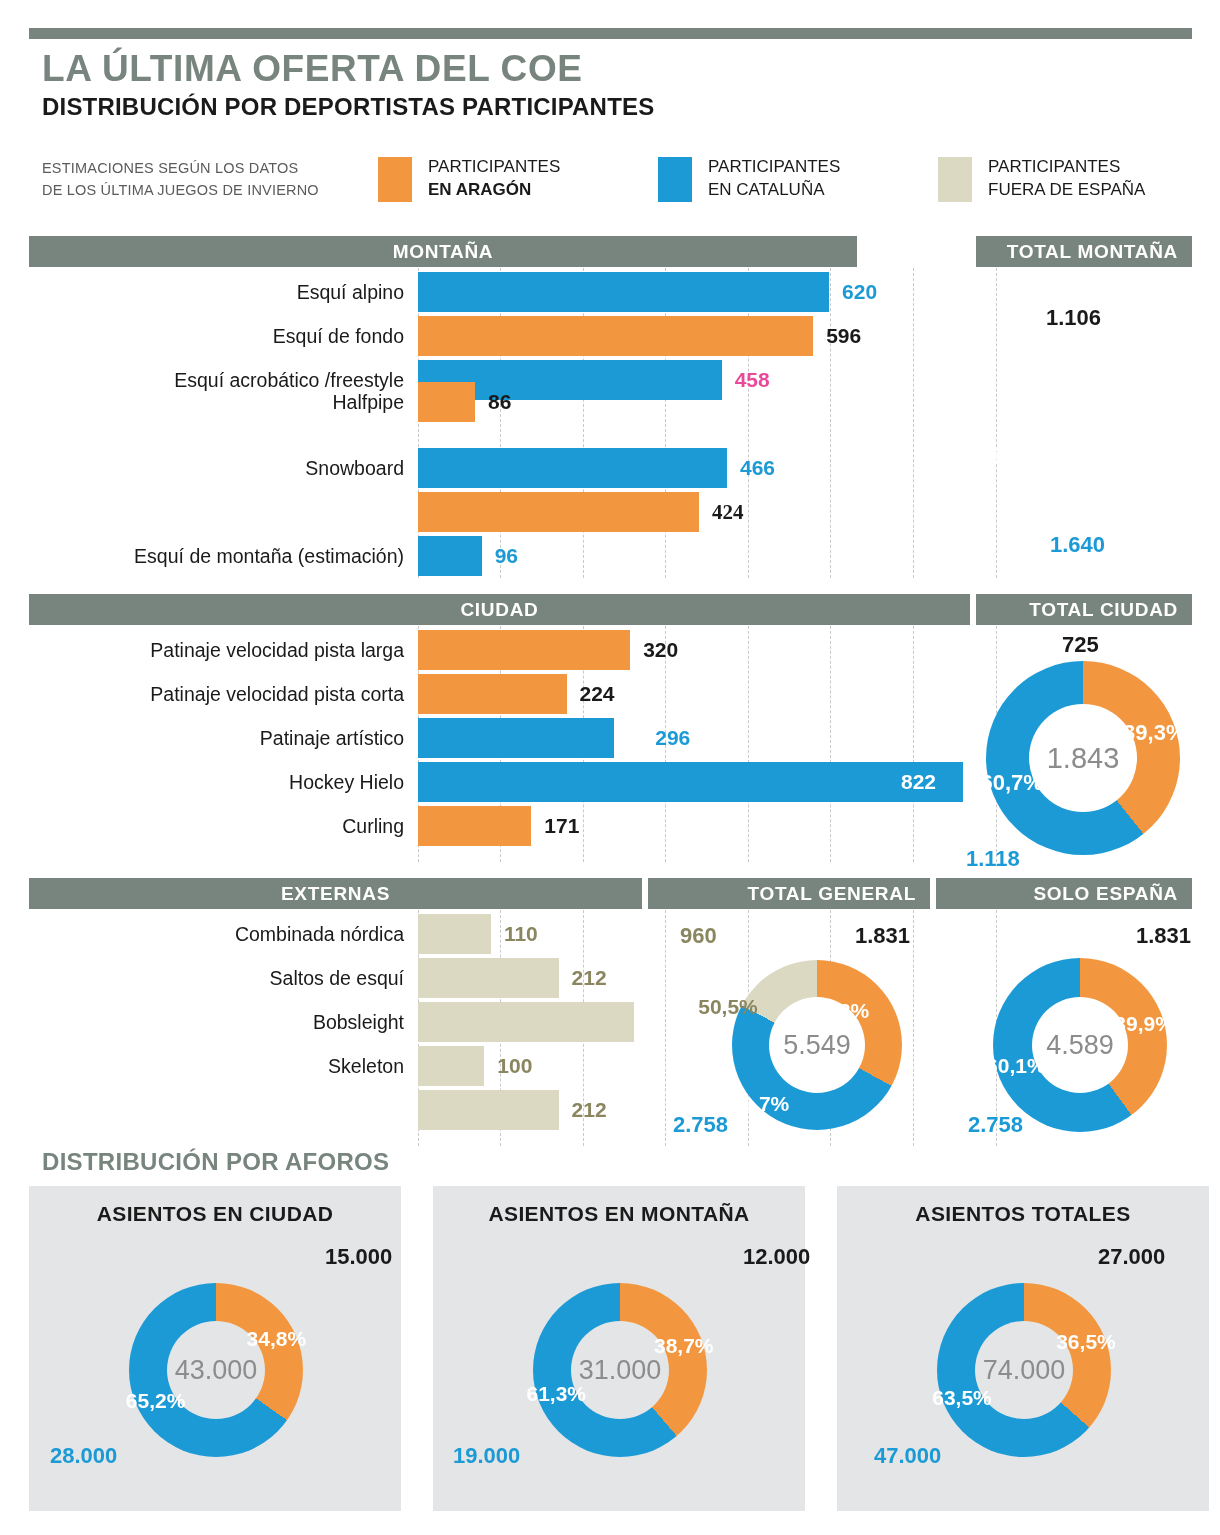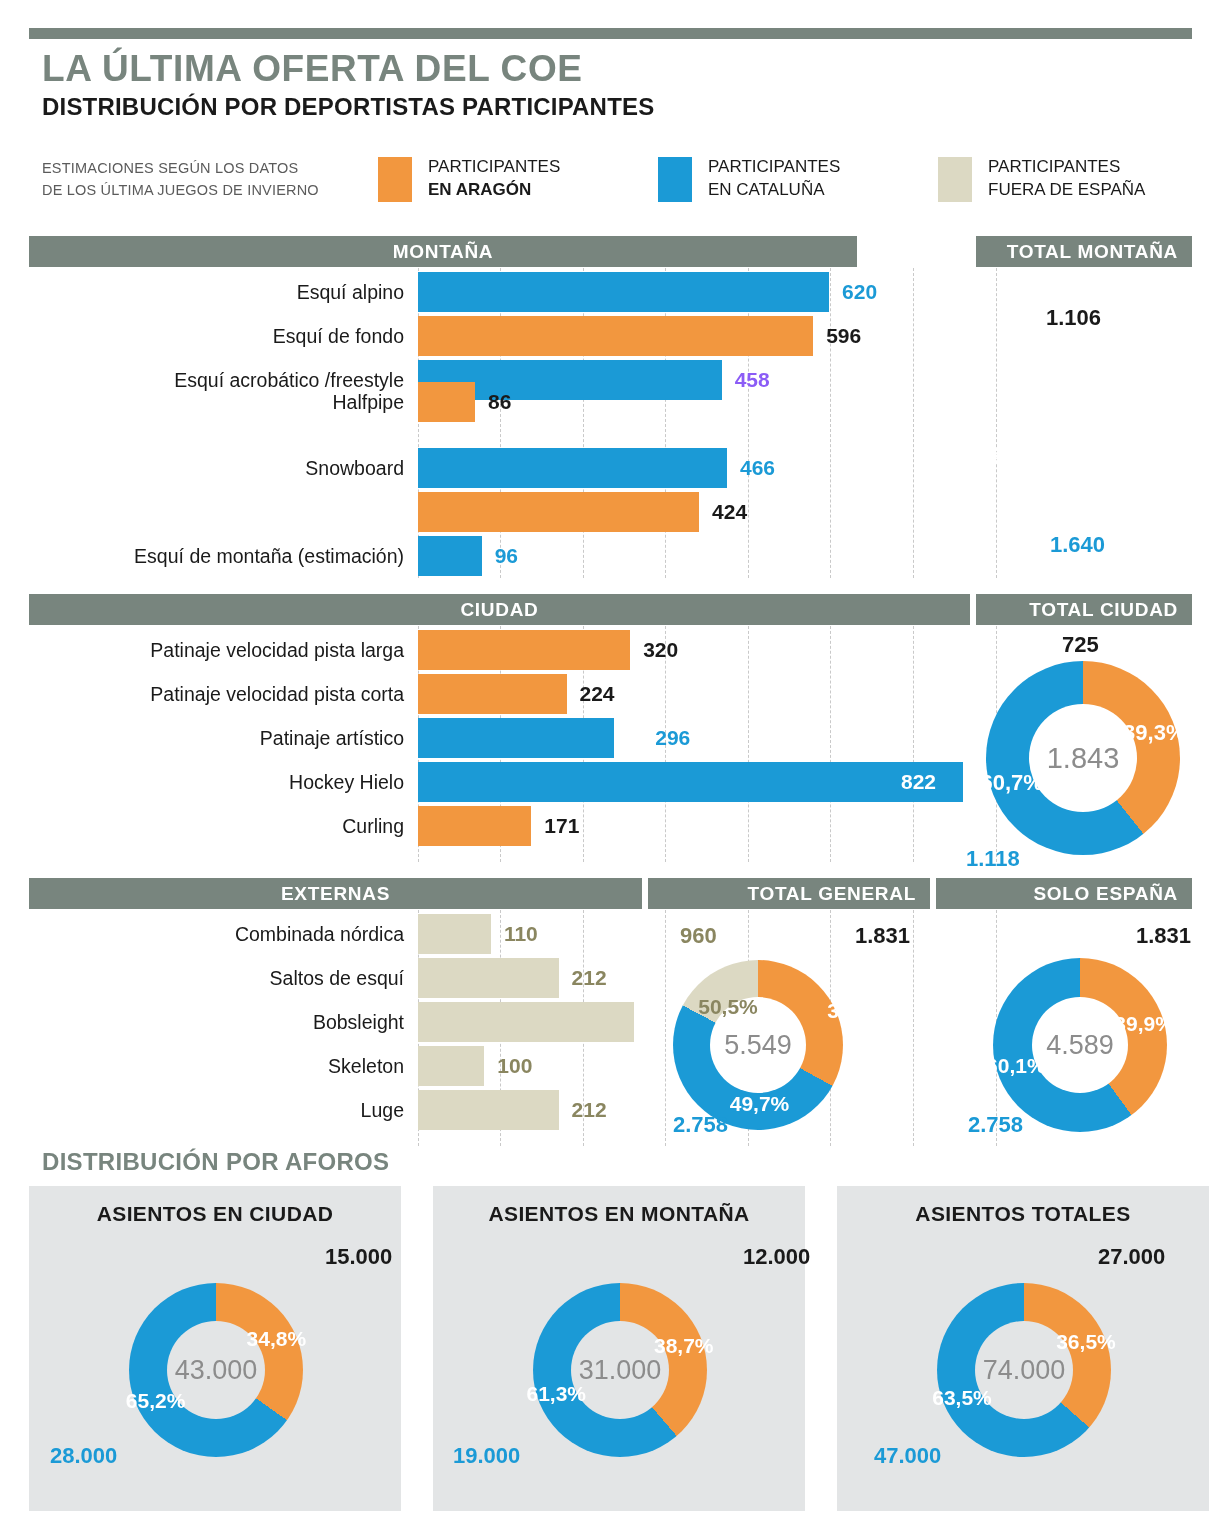--- a/index.html
+++ b/index.html
@@ -164,35 +164,35 @@
         <div class="val" style="left: 842.06px; color: rgb(27, 154, 214);">620</div>
       </div>
       <div class="barrow" style="top: 314px;">
         <div class="lbl">Esquí de fondo</div>
         <div class="bar" style="width: 395.148px; background: rgb(242, 151, 63);"></div>
         <div class="val" style="left: 826.148px; color: rgb(26, 26, 26);">596</div>
       </div>
       <div class="barrow" style="top: 358px;">
         <div class="lbl">Esquí acrobático /freestyle</div>
         <div class="bar" style="width: 303.654px; background: rgb(27, 154, 214);"></div>
-        <div class="val" style="left: 734.654px; color: #8b5cf6;">458</div>
+        <div class="val" style="left: 734.654px; color: #ec4899;">458</div>
       </div>
       <div class="barrow" style="top: 380px;">
         <div class="lbl">Halfpipe</div>
         <div class="bar" style="width: 57.018px; background: rgb(242, 151, 63);"></div>
         <div class="val" style="left: 488.018px; color: rgb(26, 26, 26);">86</div>
       </div>
       <div class="barrow" style="top: 446px;">
         <div class="lbl">Snowboard</div>
         <div class="bar" style="width: 308.958px; background: rgb(27, 154, 214);"></div>
         <div class="val" style="left: 739.958px; color: rgb(27, 154, 214);">466</div>
       </div>
       <div class="barrow" style="top: 490px;">
         <div class="bar" style="width: 281.112px; background: rgb(242, 151, 63);"></div>
-        <div class="val" style="left: 712.112px; color: rgb(26, 26, 26);">424</div>
+        <div class="val" style="left: 712.112px; color: rgb(26, 26, 26); font-family: Liberation Serif, serif;">424</div>
       </div>
       <div class="barrow" style="top: 534px;">
         <div class="lbl">Esquí de montaña (estimación)</div>
         <div class="bar" style="width: 63.648px; background: rgb(27, 154, 214);"></div>
         <div class="val" style="left: 494.648px; color: rgb(27, 154, 214);">96</div>
       </div>
     </div>
   <div id="donut-total-montana"></div>
 
   <div class="band" style="left:29px;top:594px;width:941px;">
@@ -253,21 +253,20 @@
       <div class="barrow" style="top: 1000px;">
         <div class="lbl">Bobsleight</div>
         <div class="bar" style="width: 216.138px; background: rgb(220, 217, 195);"></div>
       </div>
       <div class="barrow" style="top: 1044px;">
         <div class="lbl">Skeleton</div>
         <div class="bar" style="width: 66.3px; background: rgb(220, 217, 195);"></div>
         <div class="val" style="left: 497.3px; color: rgb(138, 134, 96);">100</div>
       </div>
       <div class="barrow" style="top: 1088px;">
-        <div class="lbl">Luge</div>
         <div class="bar" style="width: 140.556px; background: rgb(220, 217, 195);"></div>
         <div class="val" style="left: 571.556px; color: rgb(138, 134, 96);">212</div>
       </div>
     </div>
   <div id="donut-total-general"></div>
   <div id="donut-solo-espana"></div>
 
   <div class="aforos-title">DISTRIBUCIÓN POR AFOROS</div>
 
   <div class="panel p1">
@@ -288,21 +287,21 @@
     <div class="seglbl" style="left: 1010.98px; top: 455.653px; transform: translate(-50%, -50%);">59,7%</div>
     <div class="outlbl dark" style="left: 1046px; top: 305px;">1.106</div>
     <div class="outlbl blue" style="left: 1050px; top: 532px;">1.640</div>
     <div class="donut" style="left: 986px; top: 661px; width: 194px; height: 194px; background: conic-gradient(rgb(242, 151, 63) 0deg, rgb(242, 151, 63) 141.48deg, rgb(27, 154, 214) 141.48deg, rgb(27, 154, 214) 360deg);">
       <div class="hole" style="left: 43px; top: 43px; width: 108px; height: 108px;">1.843</div>
     </div>
     <div class="seglbl" style="left: 1154.27px; top: 733.096px; transform: translate(-50%, -50%);">39,3%</div>
     <div class="seglbl" style="left: 1011.73px; top: 782.904px; transform: translate(-50%, -50%);">60,7%</div>
     <div class="outlbl dark" style="left: 1062px; top: 632px;">725</div>
     <div class="outlbl blue" style="left: 966px; top: 846px;">1.118</div>
-    <div class="donut" style="left: 673px; top: 960px; width: 170px; height: 170px; background: conic-gradient(rgb(242, 151, 63) 0deg, rgb(242, 151, 63) 118.8deg, rgb(27, 154, 214) 118.8deg, rgb(27, 154, 214) 297.72deg, rgb(220, 217, 195) 297.72deg, rgb(220, 217, 195) 360deg); text-decoration: underline;">
+    <div class="donut" style="left: 732px; top: 960px; width: 170px; height: 170px; background: conic-gradient(rgb(242, 151, 63) 0deg, rgb(242, 151, 63) 118.8deg, rgb(27, 154, 214) 118.8deg, rgb(27, 154, 214) 297.72deg, rgb(220, 217, 195) 297.72deg, rgb(220, 217, 195) 360deg); text-decoration: underline;">
       <div class="hole" style="left: 37px; top: 37px; width: 96px; height: 96px; font-size: 27px;">5.549</div>
     </div>
     <div class="seglbl" style="font-size: 21px; left: 848.239px; top: 1011.15px; transform: translate(-50%, -50%);">33%</div>
     <div class="seglbl" style="font-size: 21px; left: 759.514px; top: 1103.57px; transform: translate(-50%, -50%);">49,7%</div>
     <div class="seglbl beige" style="font-size: 21px; left: 728px; top: 1007px; transform: translate(-50%, -50%);">50,5%</div>
     <div class="outlbl dark" style="left: 855px; top: 923px;">1.831</div>
     <div class="outlbl blue" style="left: 673px; top: 1112px;">2.758</div>
     <div class="outlbl beige" style="left: 680px; top: 923px;">960</div>
     <div class="donut" style="left: 993px; top: 958px; width: 174px; height: 174px; background: conic-gradient(rgb(242, 151, 63) 0deg, rgb(242, 151, 63) 143.64deg, rgb(27, 154, 214) 143.64deg, rgb(27, 154, 214) 360deg);">
       <div class="hole" style="left: 39px; top: 39px; width: 96px; height: 96px; font-size: 27px;">4.589</div>

